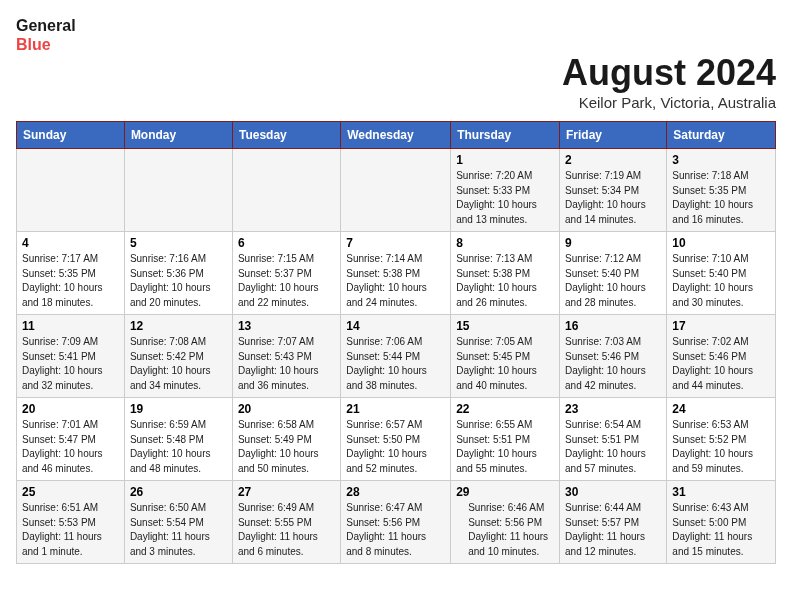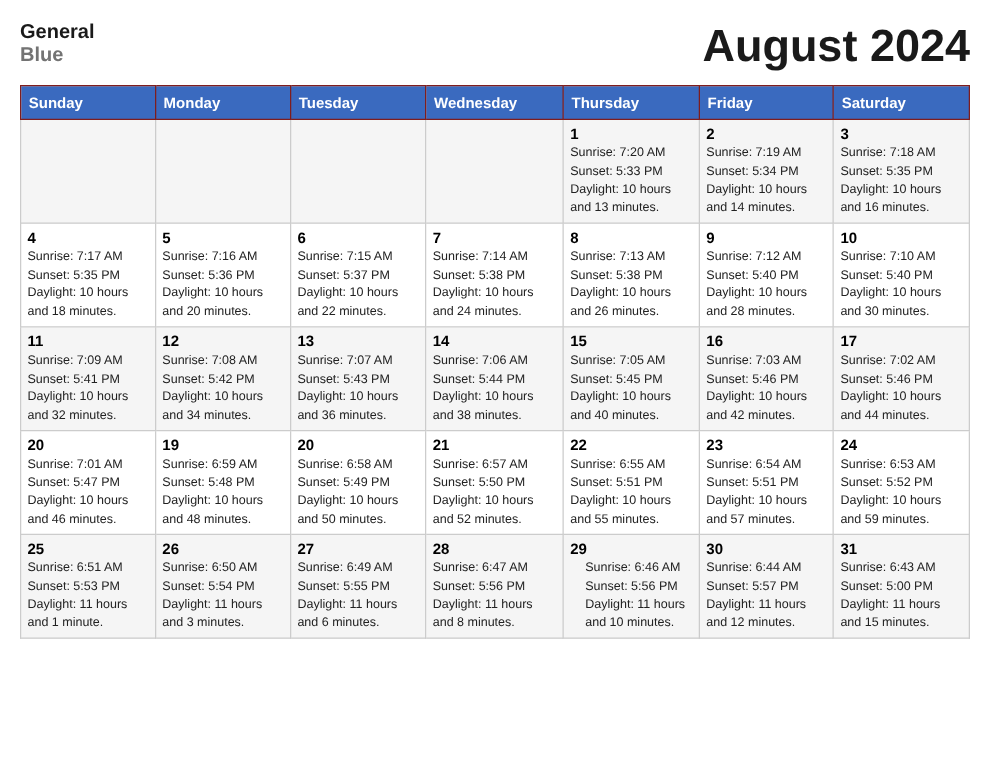--- a/index.html
+++ b/index.html
@@ -16,20 +16,21 @@
       align-items: flex-start;
       margin-bottom: 10px;
     }
     .logo {
       display: flex;
       align-items: center;
       gap: 4px;
     }
     .title-area {
       text-align: right;
+      margin-top: 36px;
     }
     .month-title {
       font-size: 36px;
       font-weight: bold;
       color: #1a1a1a;
     }
     .location-title {
       font-size: 15px;
       color: #333;
     }
@@ -77,25 +78,26 @@
     }
   </style>
 </head>
 <body>
 
 <div class="header-area">
   <div class="logo">
 
     <div style="display:flex; flex-direction:column; line-height:1.2;">
       <span style="font-size:16px; font-weight:bold; color:#1a1a1a;">General</span>
-      <span style="font-size:16px; font-weight:bold; color:#737373;">Blue</span>
+      <span style="font-size:16px; font-weight:bold; color:#ef4444;">Blue</span>
     </div>
   </div>
   <div class="title-area">
     <div class="month-title">August 2024</div>
+    <div class="location-title">Keilor Park, Victoria, Australia</div>
   </div>
 </div>
 
 <table>
   <thead>
     <tr>
     <th>Sunday</th>
         <th>Monday</th>
         <th>Tuesday</th>
         <th>Wednesday</th>

